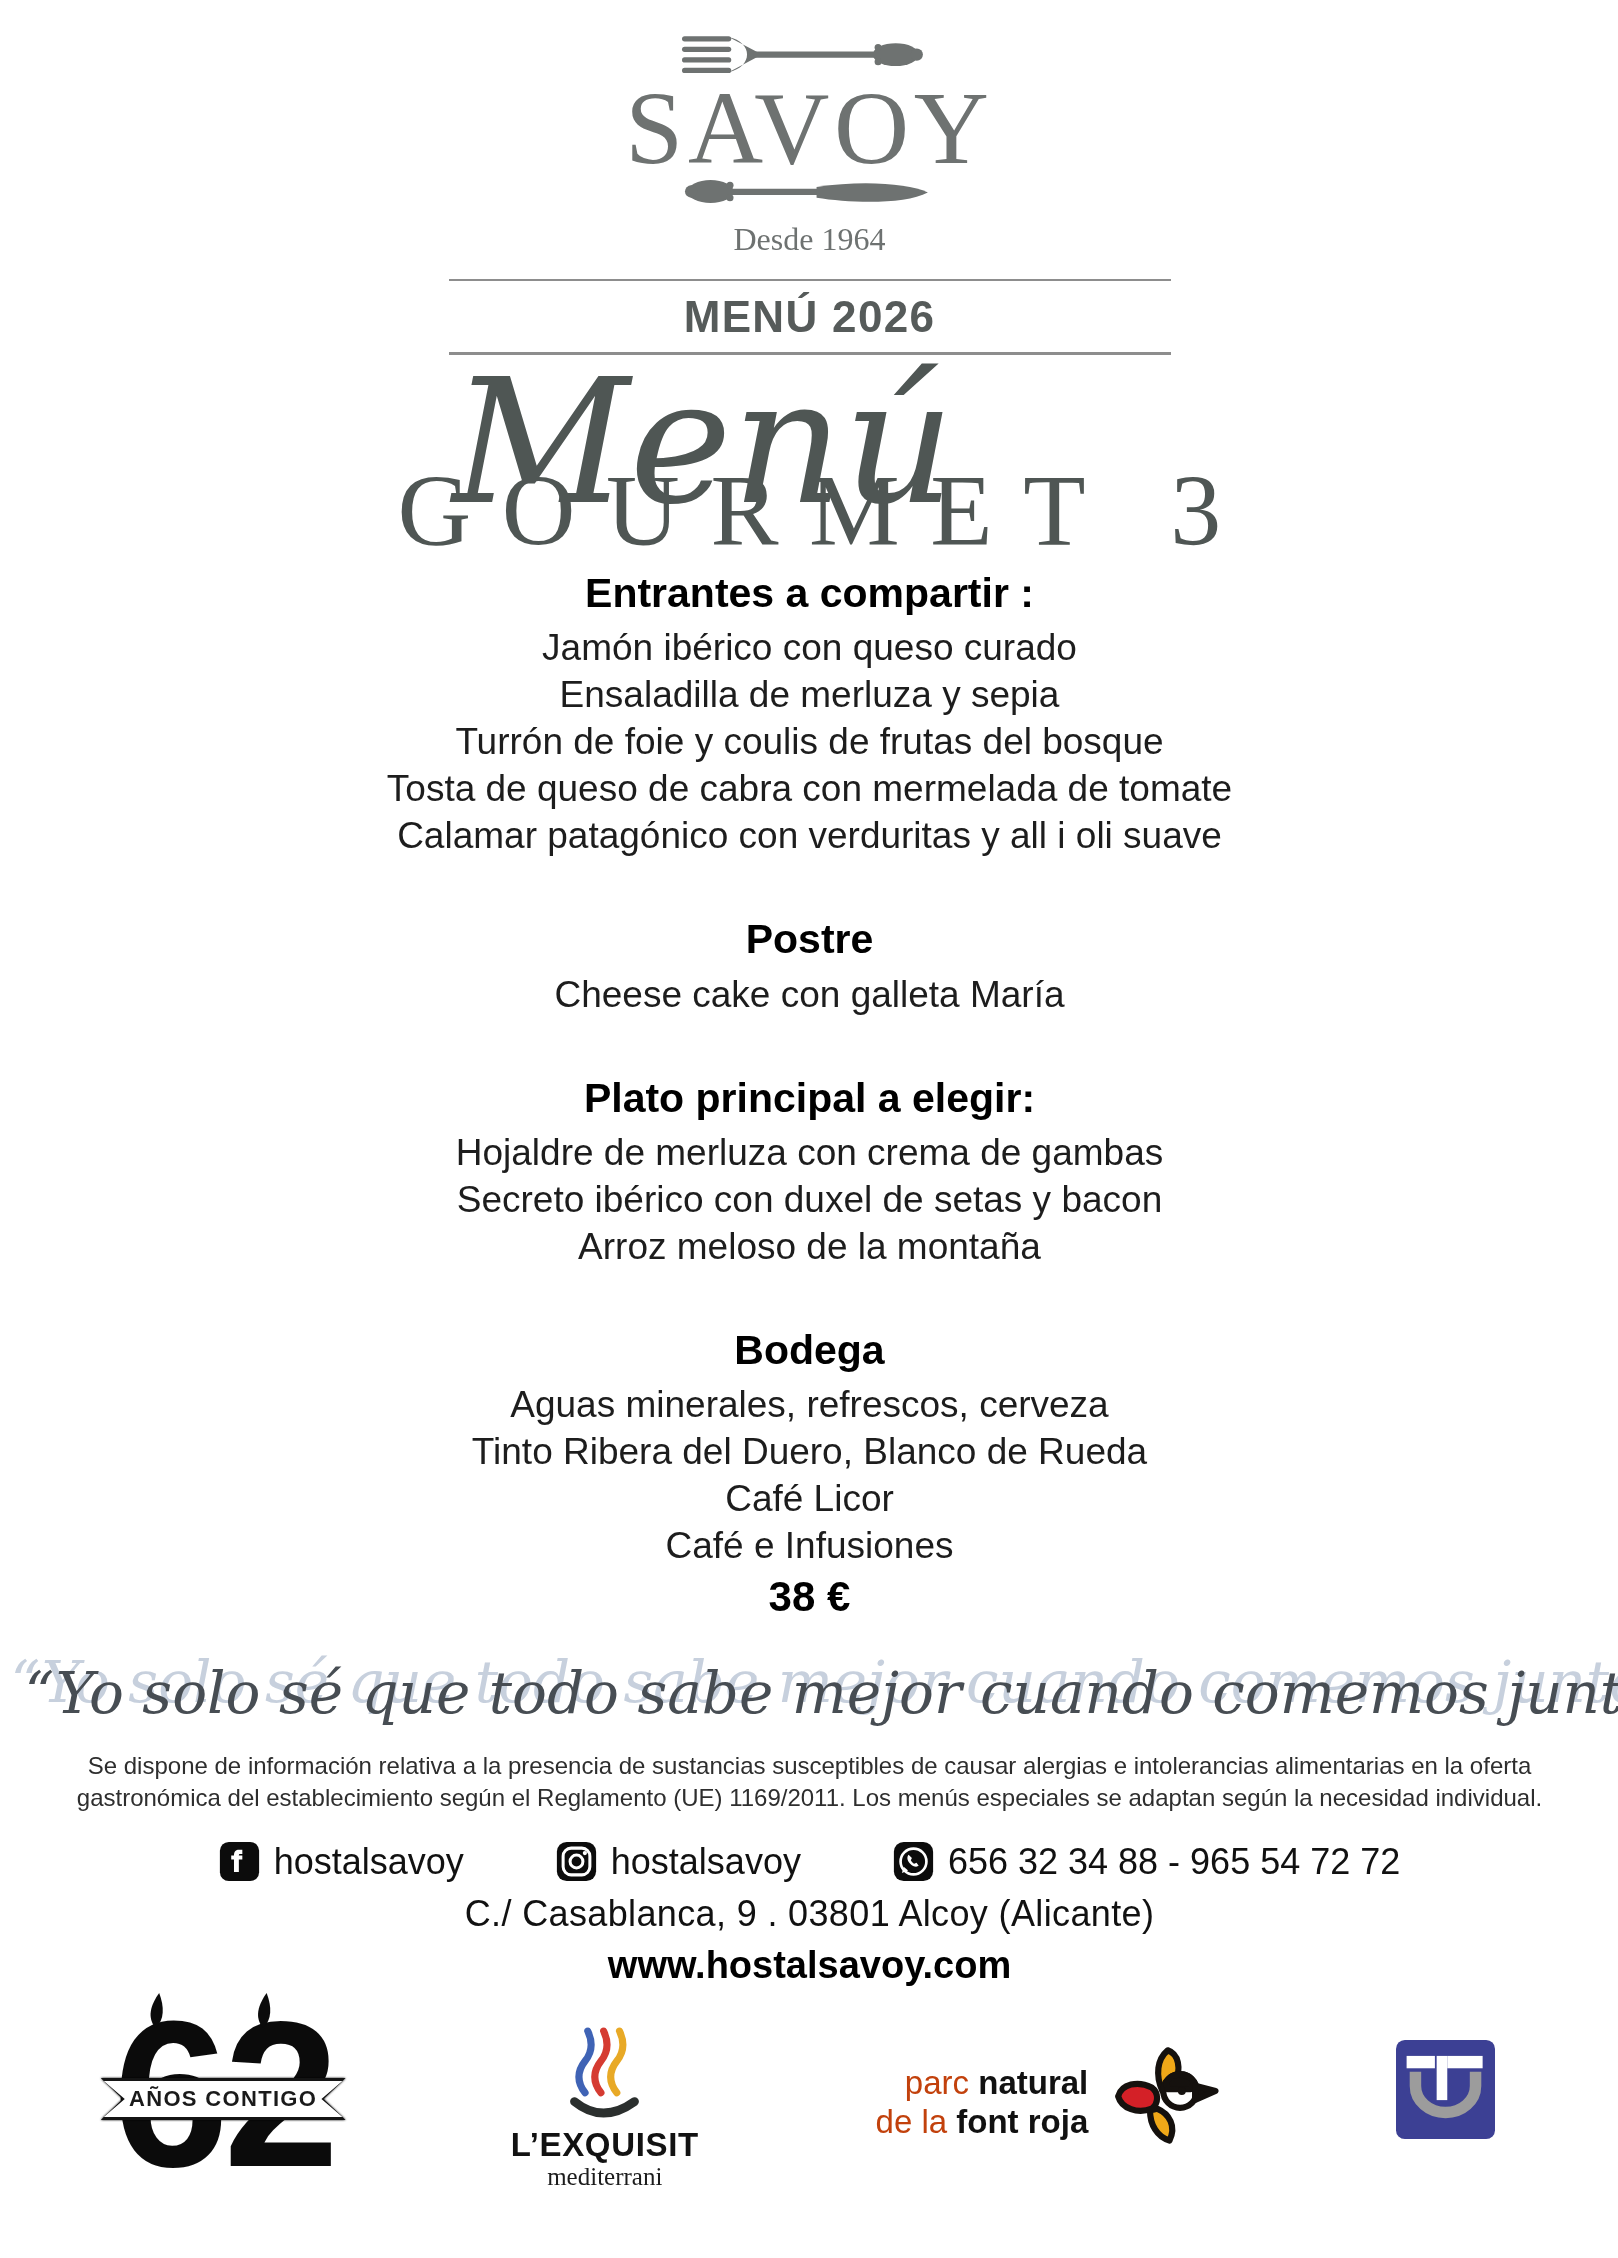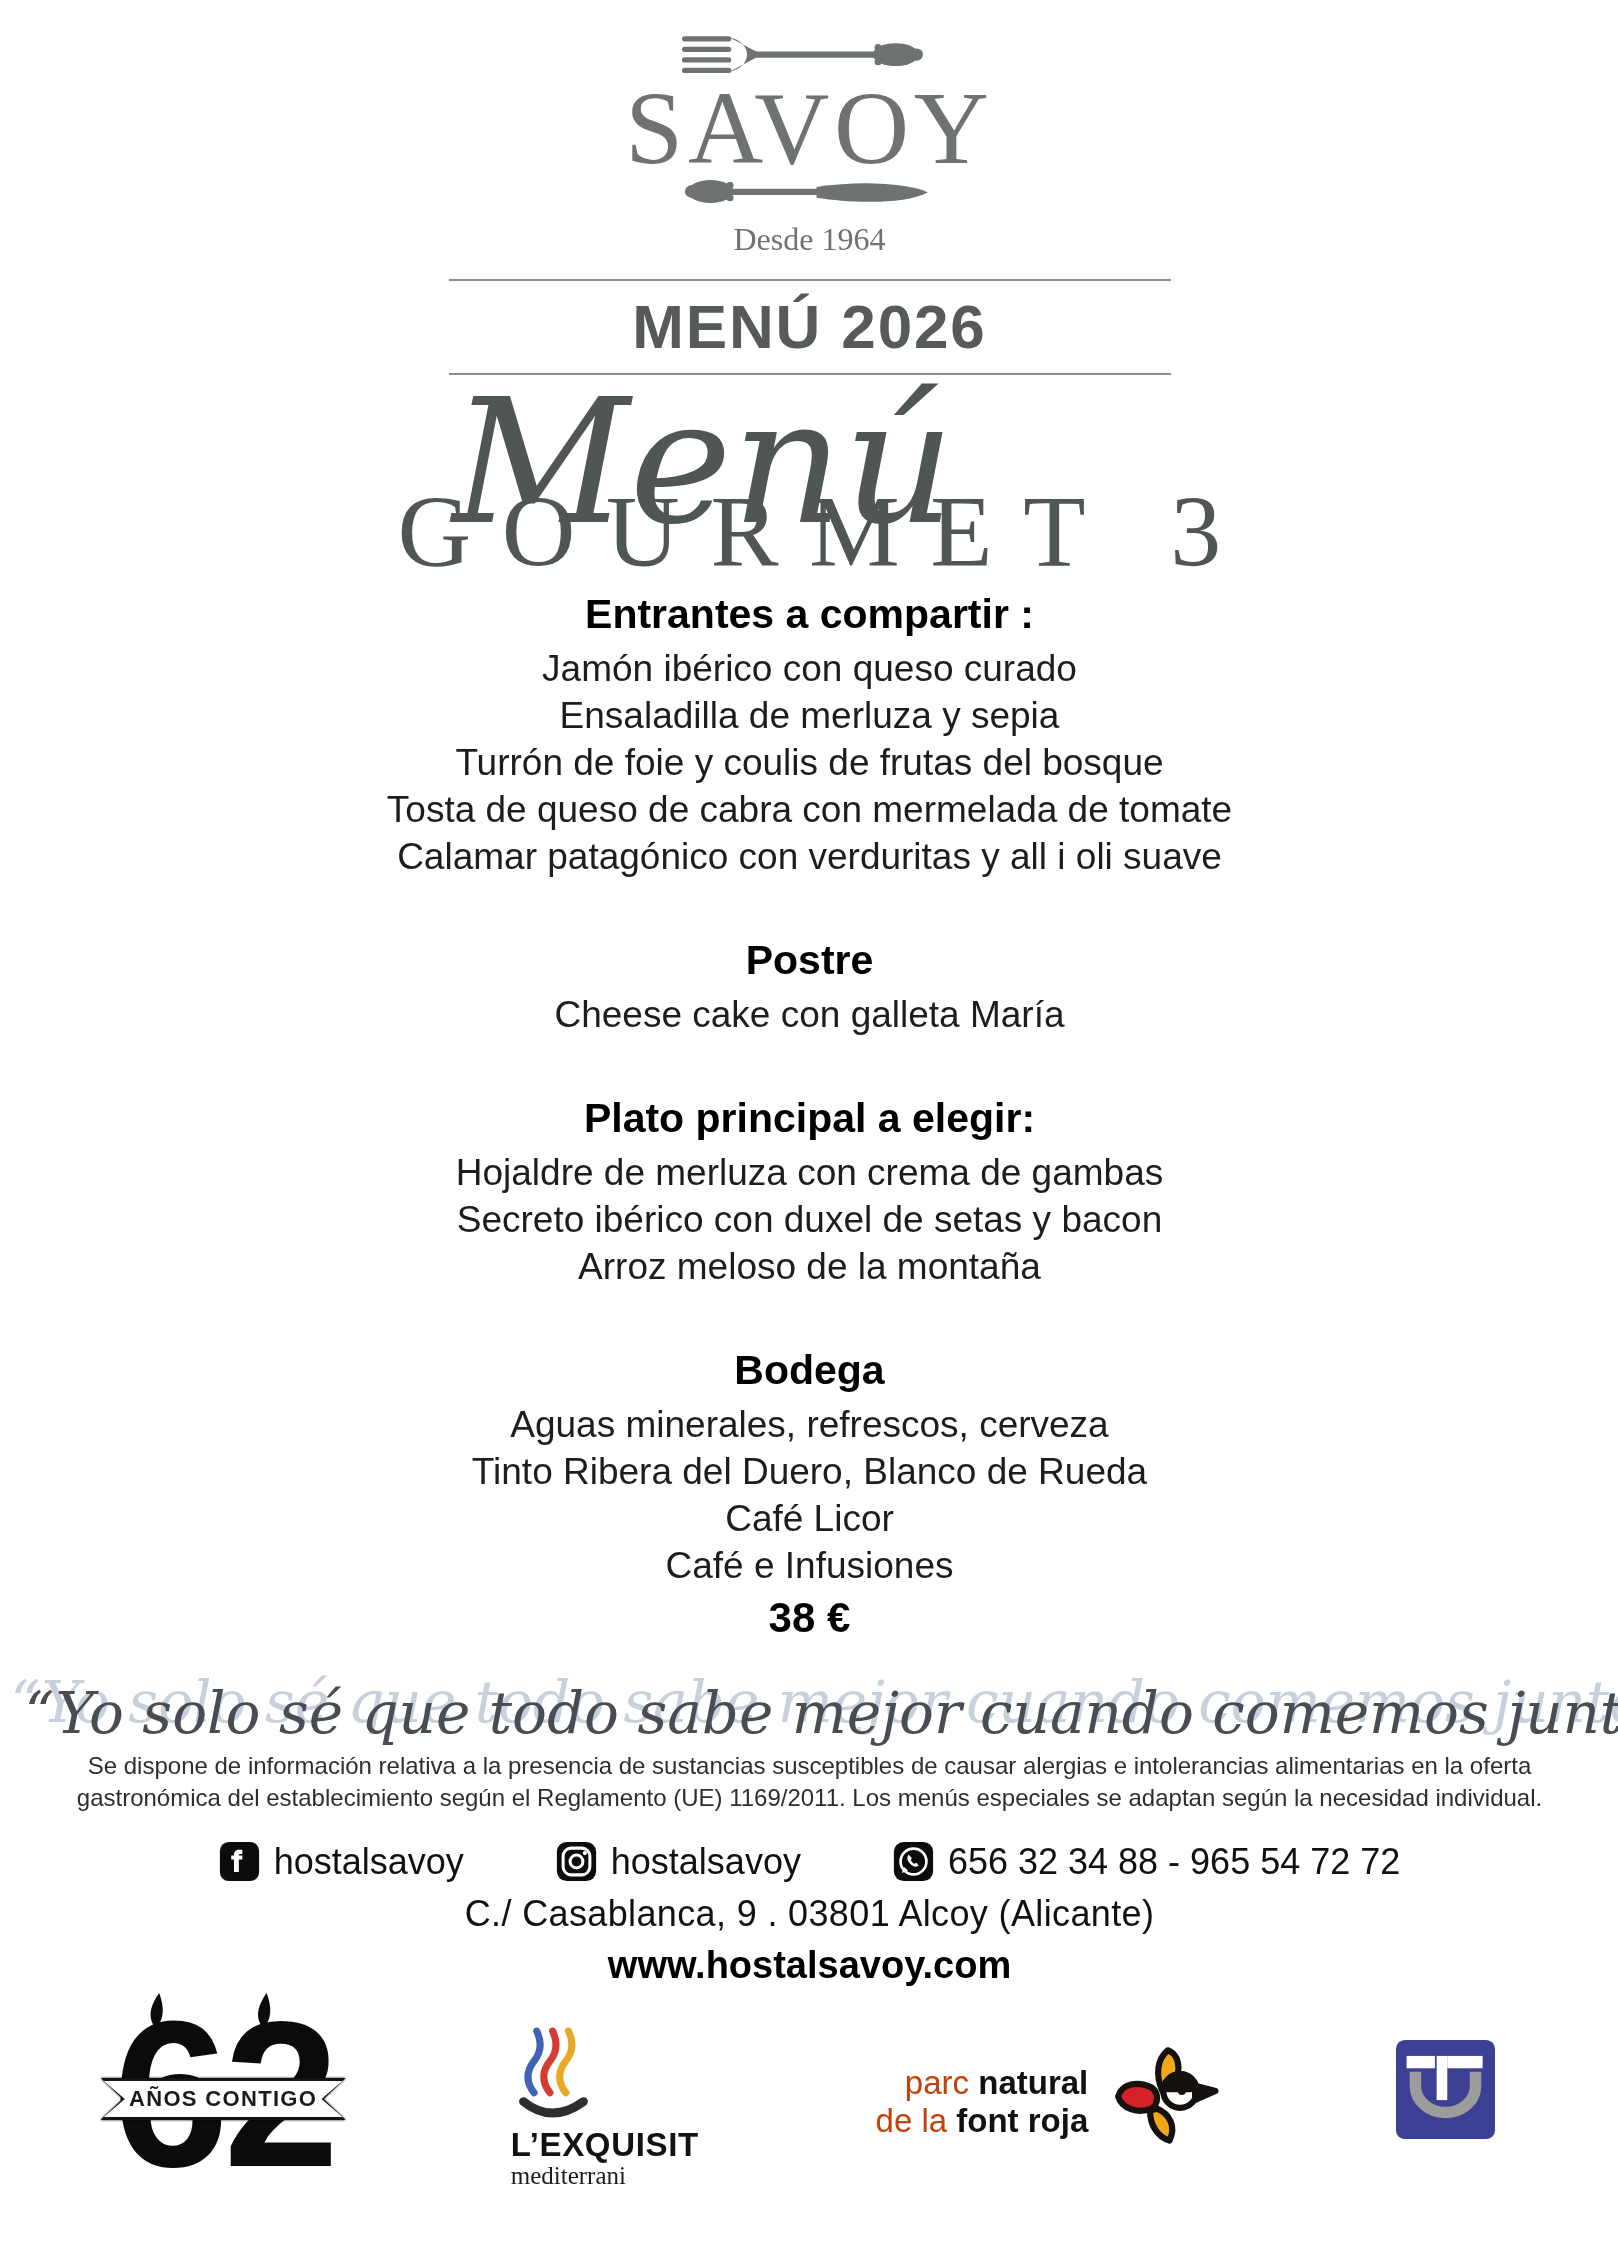--- a/index.html
+++ b/index.html
@@ -21,21 +21,21 @@
     font-size:104px;line-height:1;color:#6e7271;
     letter-spacing:.045em;margin:-5.3px 0 -8.8px 0;font-weight:400;
   }
   .tagline{
     font-family:"Liberation Serif",serif;
     font-size:32px;color:#6e7271;margin-top:8.8px;
   }
   .rule{width:722px;height:2.6px;background:#8d8d8d;border:0;margin:0;}
   .rule-top{margin-top:21px;}
   .menu-year{
-    font-size:62px;font-weight:700;color:#565b5a;
+    font-size:44px;font-weight:700;color:#565b5a;
     letter-spacing:.03em;margin:10.6px 0;
   }
   
   .title-block{display:flex;flex-direction:column;align-items:center;margin-top:5.3px;}
   .title-script{
     font-family:"DejaVu Serif",serif;font-style:italic;
     font-size:173px;line-height:.95;color:#4f5654;
     transform:translateX(-106px);
   }
   .title-main{
@@ -88,21 +88,21 @@
     position:absolute;inset:0;background:#141414;
     clip-path:polygon(0% 0%,100% 0%,91% 50%,100% 100%,0% 100%,9% 50%);
   }
   .ribbon .ribbon-inner{
     position:absolute;inset:2.6px;background:#ffffff;
     clip-path:polygon(0% 0%,100% 0%,91% 50%,100% 100%,0% 100%,9% 50%);
     display:flex;align-items:center;justify-content:center;
   }
   .ribbon-label{font-size:22px;font-weight:800;letter-spacing:.06em;color:#1a1a1a;}
   
-  .logo-exquisit{display:flex;flex-direction:column;align-items:flex-start;margin-top:14px;}
+  .logo-exquisit{display:flex;flex-direction:column;align-items:center;margin-top:14px;}
   .exquisit-line1{font-size:33px;font-weight:800;color:#121212;letter-spacing:.02em;margin-top:5.3px;}
   .exquisit-line2{font-family:"Liberation Serif",serif;font-size:25px;color:#1c1c1c;margin-top:-1.8px;}
   
   .logo-parc{display:flex;align-items:center;gap:16px;margin-top:35px;}
   .parc-text{text-align:right;font-size:33px;line-height:1.18;color:#3c3c3c;}
   .parc-light{font-weight:400;color:#c2410c;}
   .parc-bold{font-weight:800;color:#111;}
   
   .logo-calidad{display:flex;align-items:flex-start;gap:17.6px;margin-top:30px;}
   .calidad-text{font-family:"Liberation Serif",serif;line-height:1.08;}

